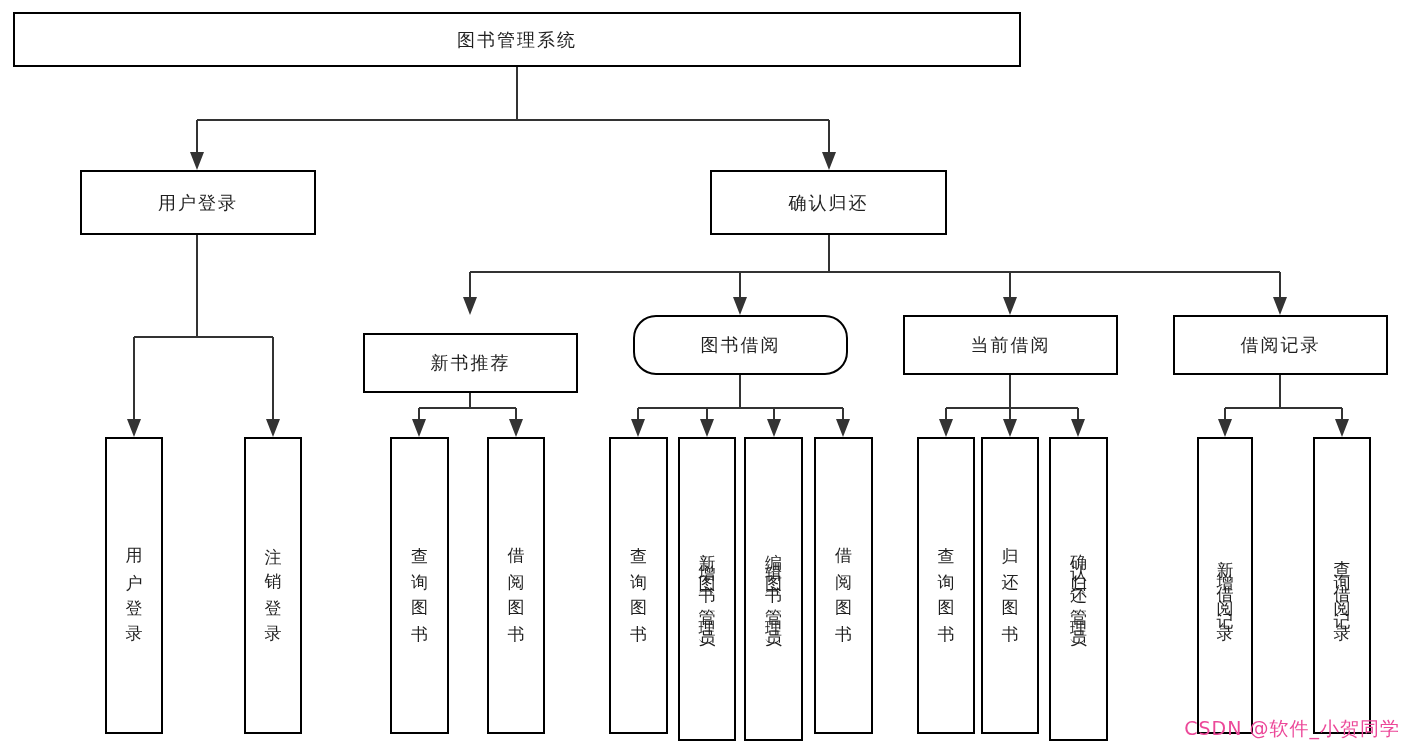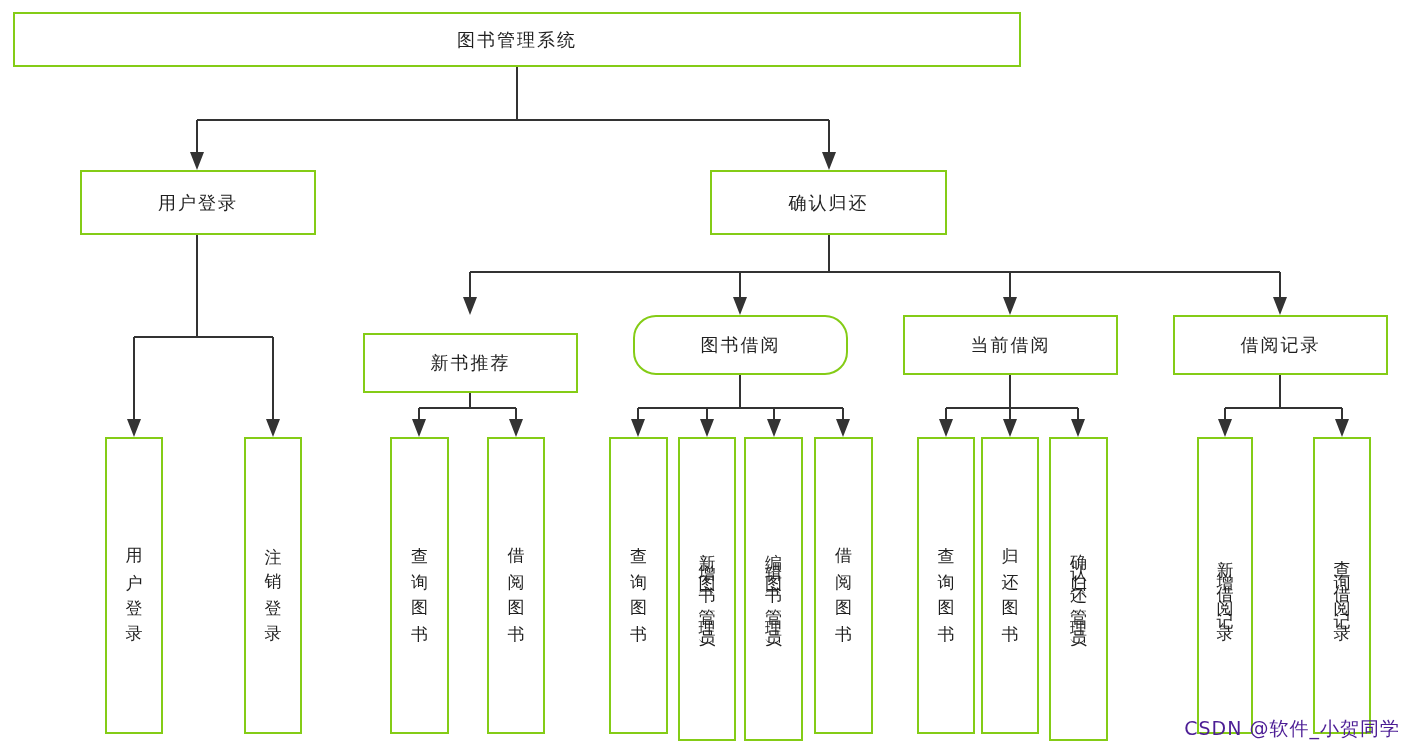--- a/index.html
+++ b/index.html
@@ -12,21 +12,21 @@
     overflow: hidden;
   }
   #connectors {
     position: absolute;
     left: 0; top: 0;
     width: 1405px; height: 747px;
   }
   .box {
     position: absolute;
     box-sizing: border-box;
-    border: 2px solid #84cc16;
+    border: 2px solid #000000;
     background: #ffffff;
     display: flex;
     align-items: center;
     justify-content: center;
     color: #1f1f1f;
   }
   .hlabel {
     font-size: 18px;
     letter-spacing: 2px;
     white-space: nowrap;
@@ -39,21 +39,21 @@
     white-space: nowrap;
   }
   .sp4 { letter-spacing: 26px; }
   .sp6 { letter-spacing: 13px; }
   .sp9 { letter-spacing: 11px; }
   #watermark {
     position: absolute;
     right: 5px;
     top: 716px;
     font-size: 19px;
-    color: #4c1d95;
+    color: #ec4899;
     letter-spacing: 1px;
     white-space: nowrap;
   }
 </style>
 </head>
 <body>
 
 <div id="stage">
 
   <svg id="connectors" viewBox="0 0 1405 747" xmlns="http://www.w3.org/2000/svg" aria-hidden="true">

